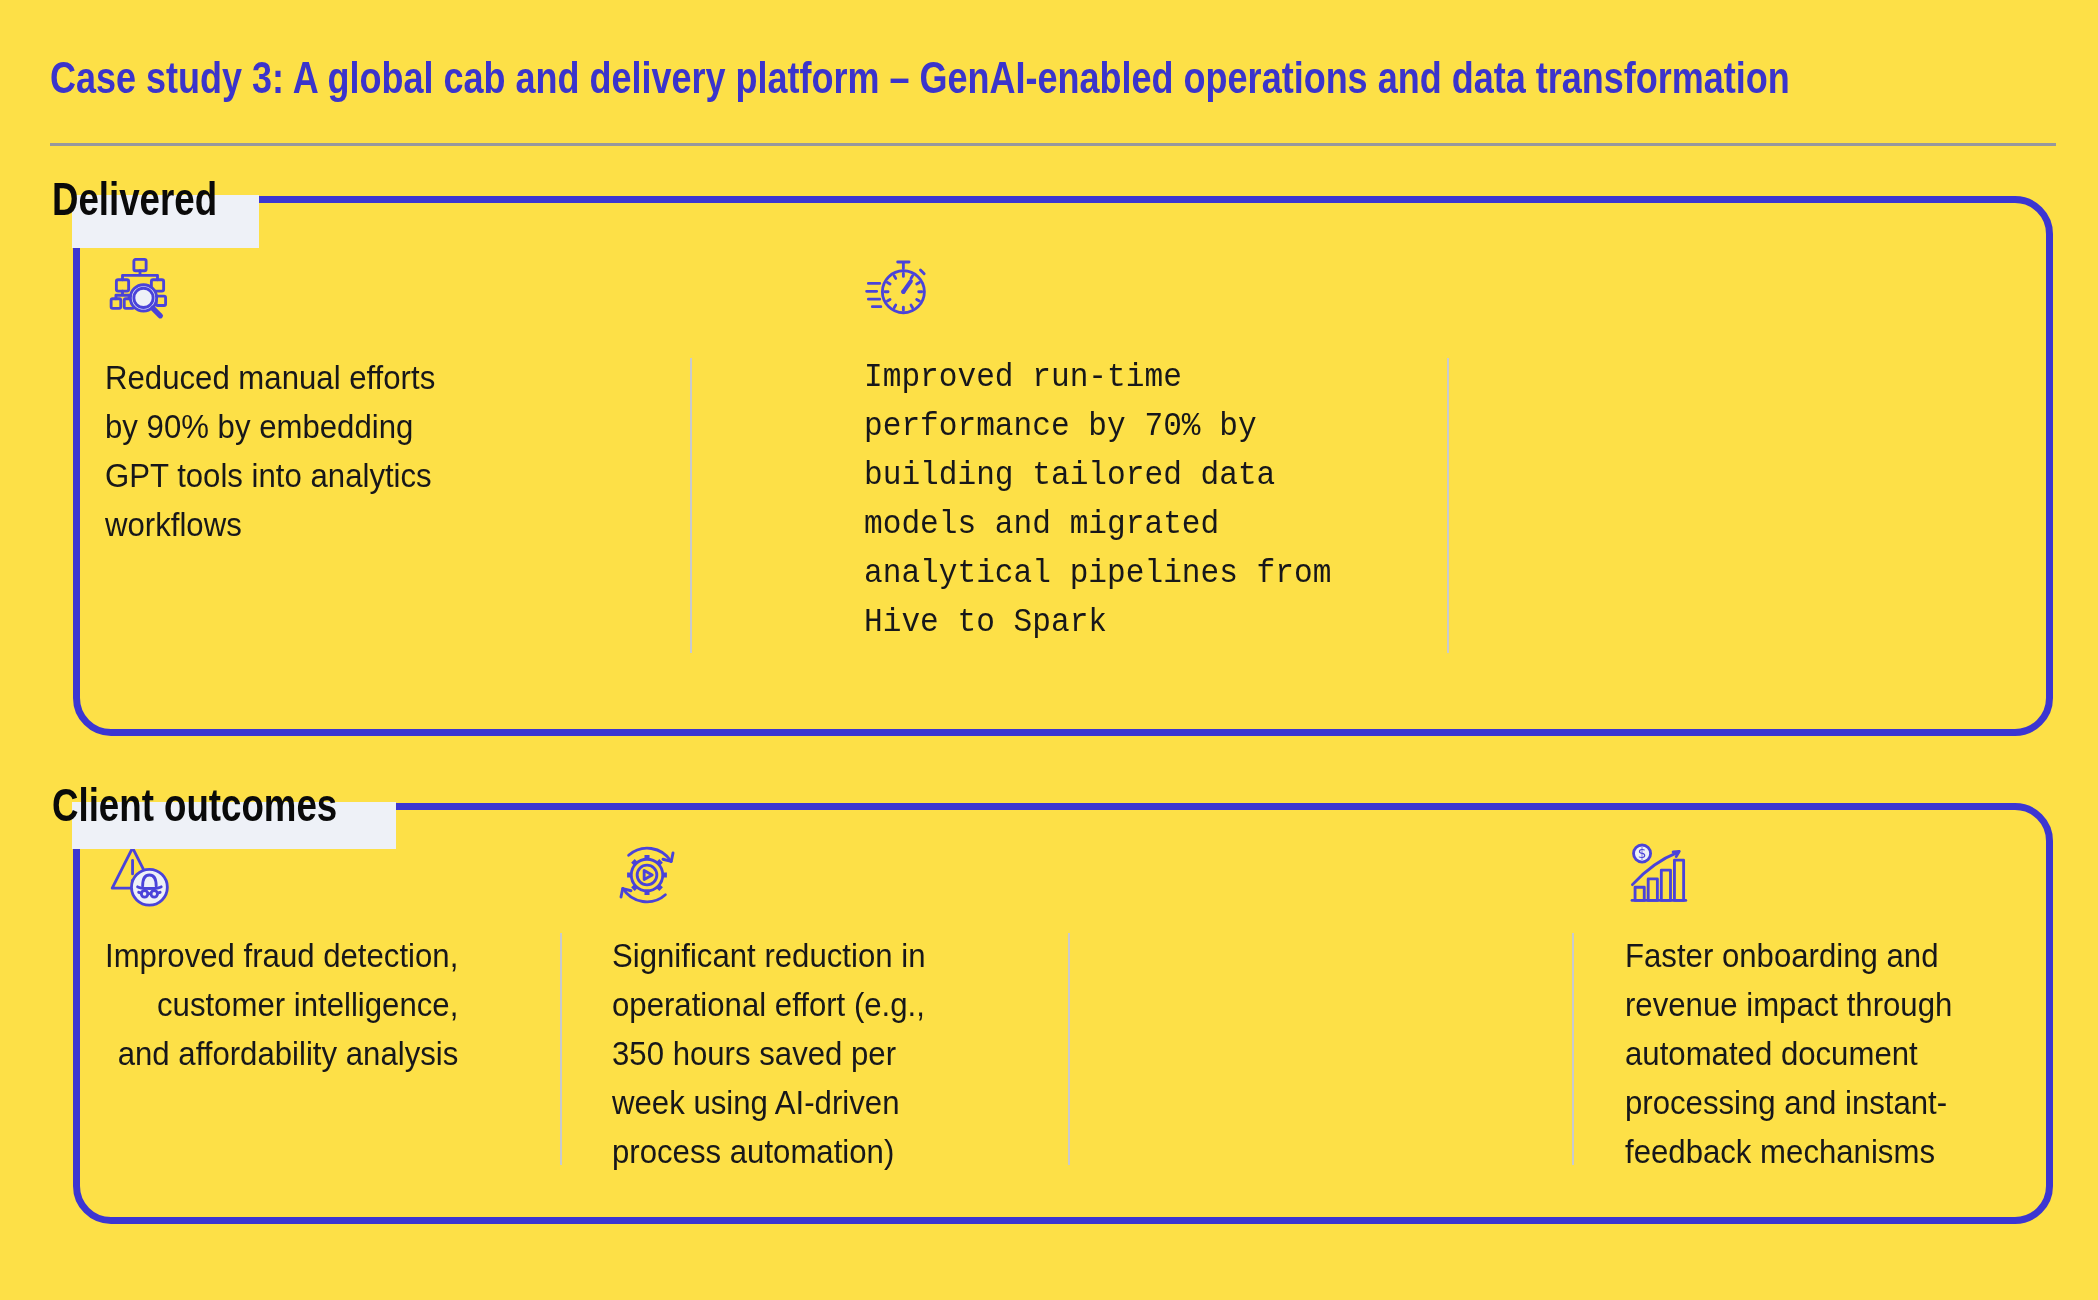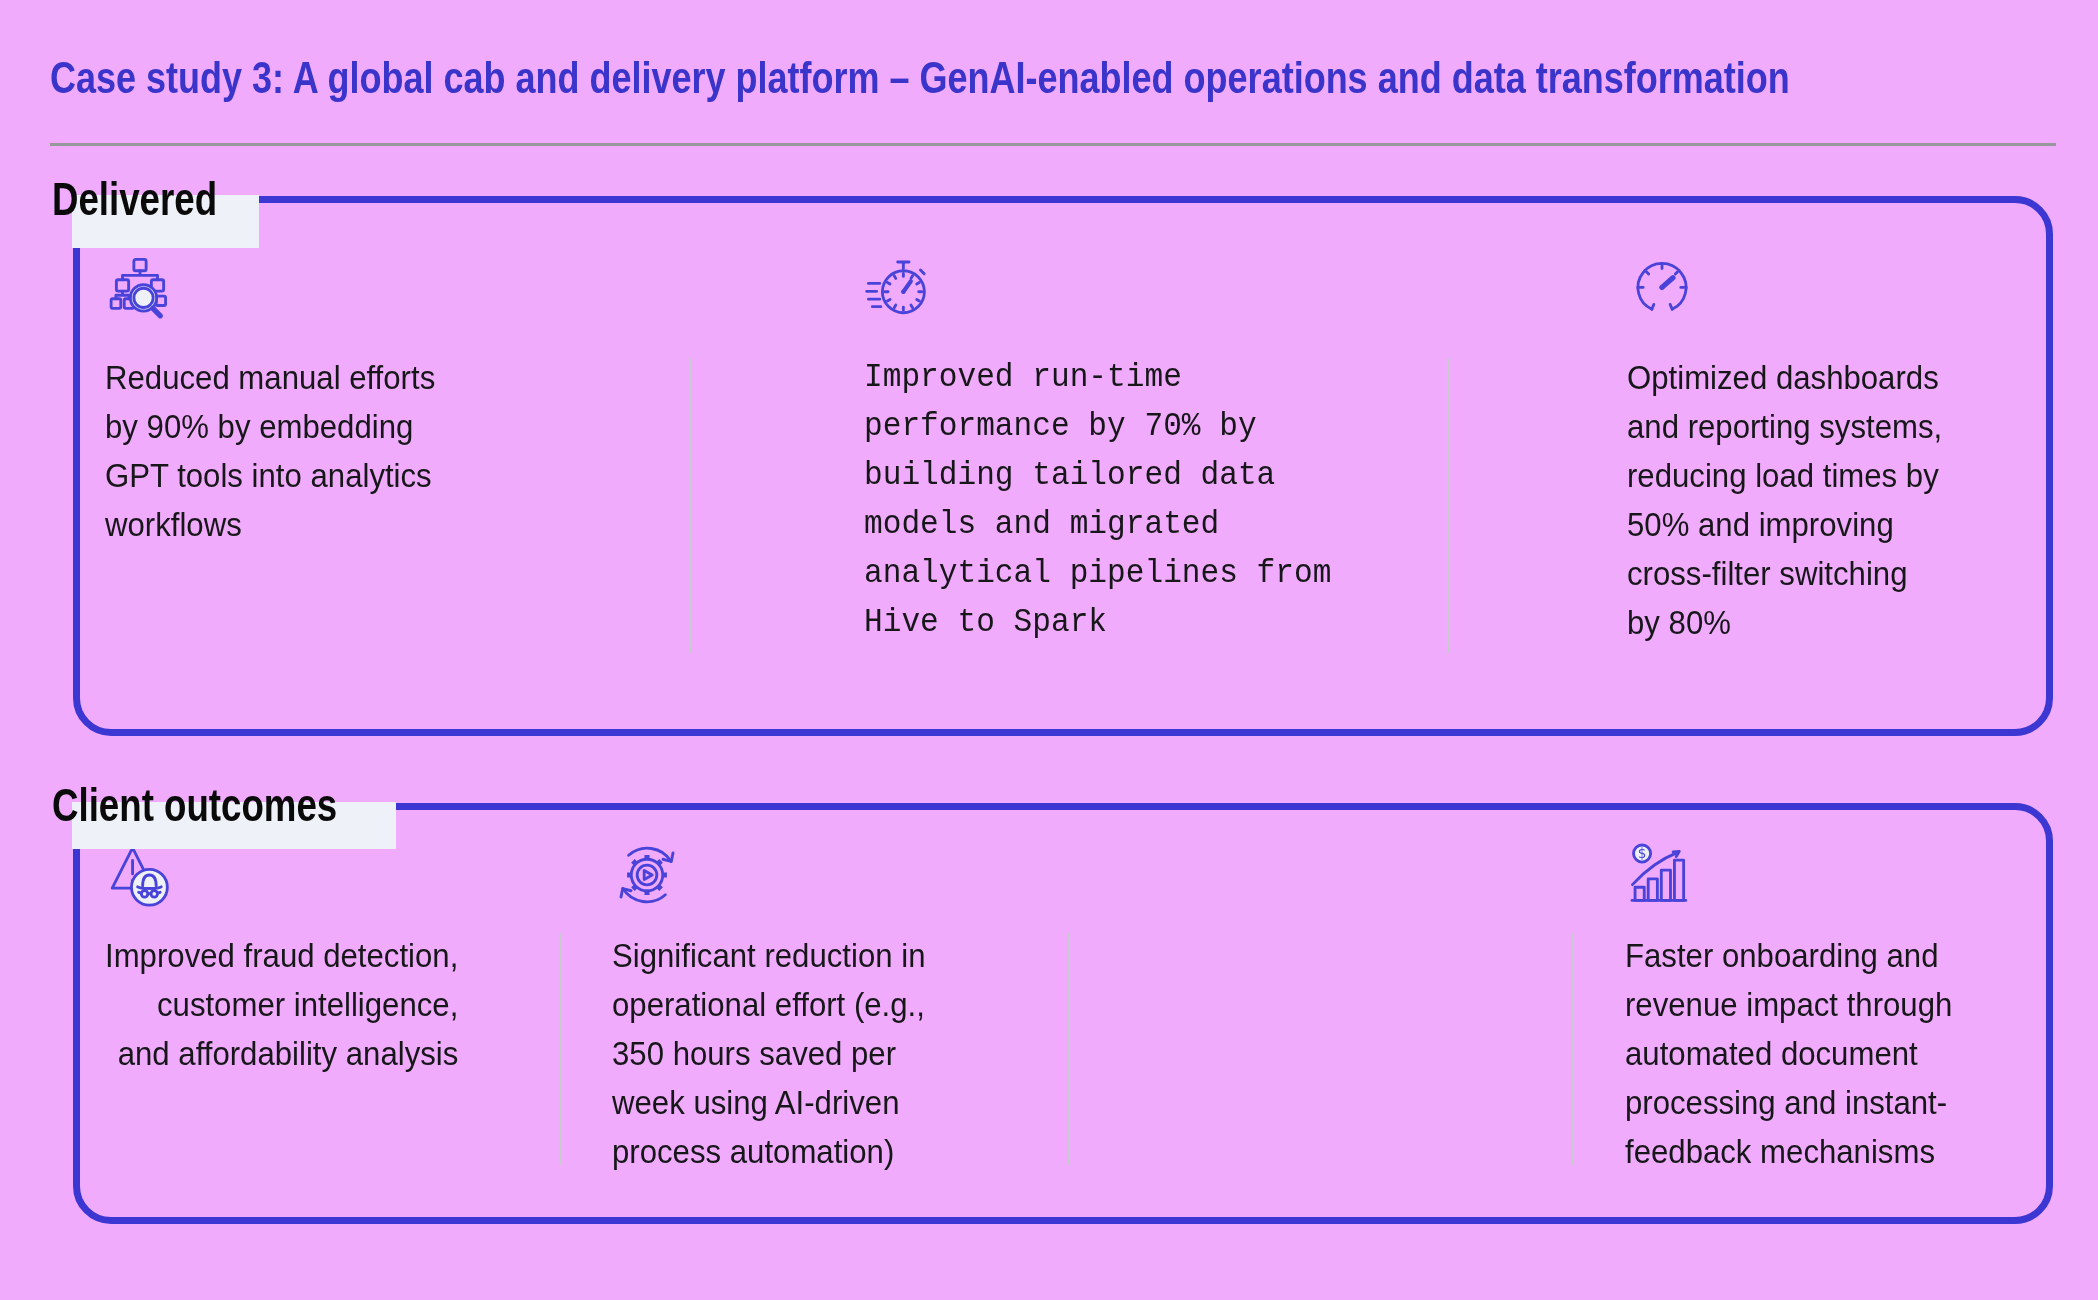--- a/index.html
+++ b/index.html
@@ -2,21 +2,21 @@
 <html><head>
 <meta charset="utf-8">
 <style>
   html,body{margin:0;padding:0;}
   body{
     width:2098px;height:1300px;
     background:#eef1f7;
     font-family:"Liberation Sans", sans-serif;
     overflow:hidden;
   }
-  .page{position:relative;width:2098px;height:1300px;background:#f0abfc;}
+  .page{position:relative;width:2098px;height:1300px;background:#fde047;}
 
   .page-title{
     position:absolute;left:50px;top:52px;
     font-size:45px;font-weight:700;color:#3b34cb;
     white-space:nowrap;letter-spacing:0;
     transform:scaleX(0.80);transform-origin:0 0;
   }
   .title-rule{
     position:absolute;left:50px;top:143px;width:2006px;height:3px;
     background:#97989d;
@@ -126,37 +126,20 @@
       <p class="item-text">Improved run-time
 performance by 70% by
 building tailored data
 models and migrated
 analytical pipelines from
 Hive to Spark</p>
     </div>
 
     <div class="divider d2"></div>
 
-    <div class="col c3">
-      <span class="icon-box">
-        <svg class="ic" viewBox="0 0 32 32" width="70" height="70" fill="none" stroke="#4a43d9" stroke-width="1.3" stroke-linecap="round" stroke-linejoin="round">
-          <path d="M11.35 24.8A11 11 0 1 1 20.65 24.8"></path>
-          <path d="M11.35 24.8l.9-2.2M20.65 24.8l-.9-2.2"></path>
-          <path d="M5 14.8h2.4M8.2 7l1.7 1.7M16 3.8v2.4M23.8 7l-1.7 1.7M27 14.8h-2.4"></path>
-          <path d="M16 14.8l5-4.4" stroke-width="2.4"></path>
-          <circle cx="16" cy="14.8" r="1.1" fill="#4a43d9" stroke="none"></circle>
-        </svg>
-      </span>
-      <p class="item-text">Optimized dashboards
-and reporting systems,
-reducing load times by
-50% and improving
-cross-filter switching
-by 80%</p>
-    </div>
   </div>
 
   <div class="section-label" id="label-outcomes">Client outcomes</div>
 
   <div class="panel" id="panel-outcomes">
     <div class="label-gap-mask"></div>
 
     <div class="col c1">
       <span class="icon-box">
         <svg class="ic" viewBox="0 0 32 32" width="70" height="70" fill="none" stroke="#4a43d9" stroke-width="1.3" stroke-linecap="round" stroke-linejoin="round">

